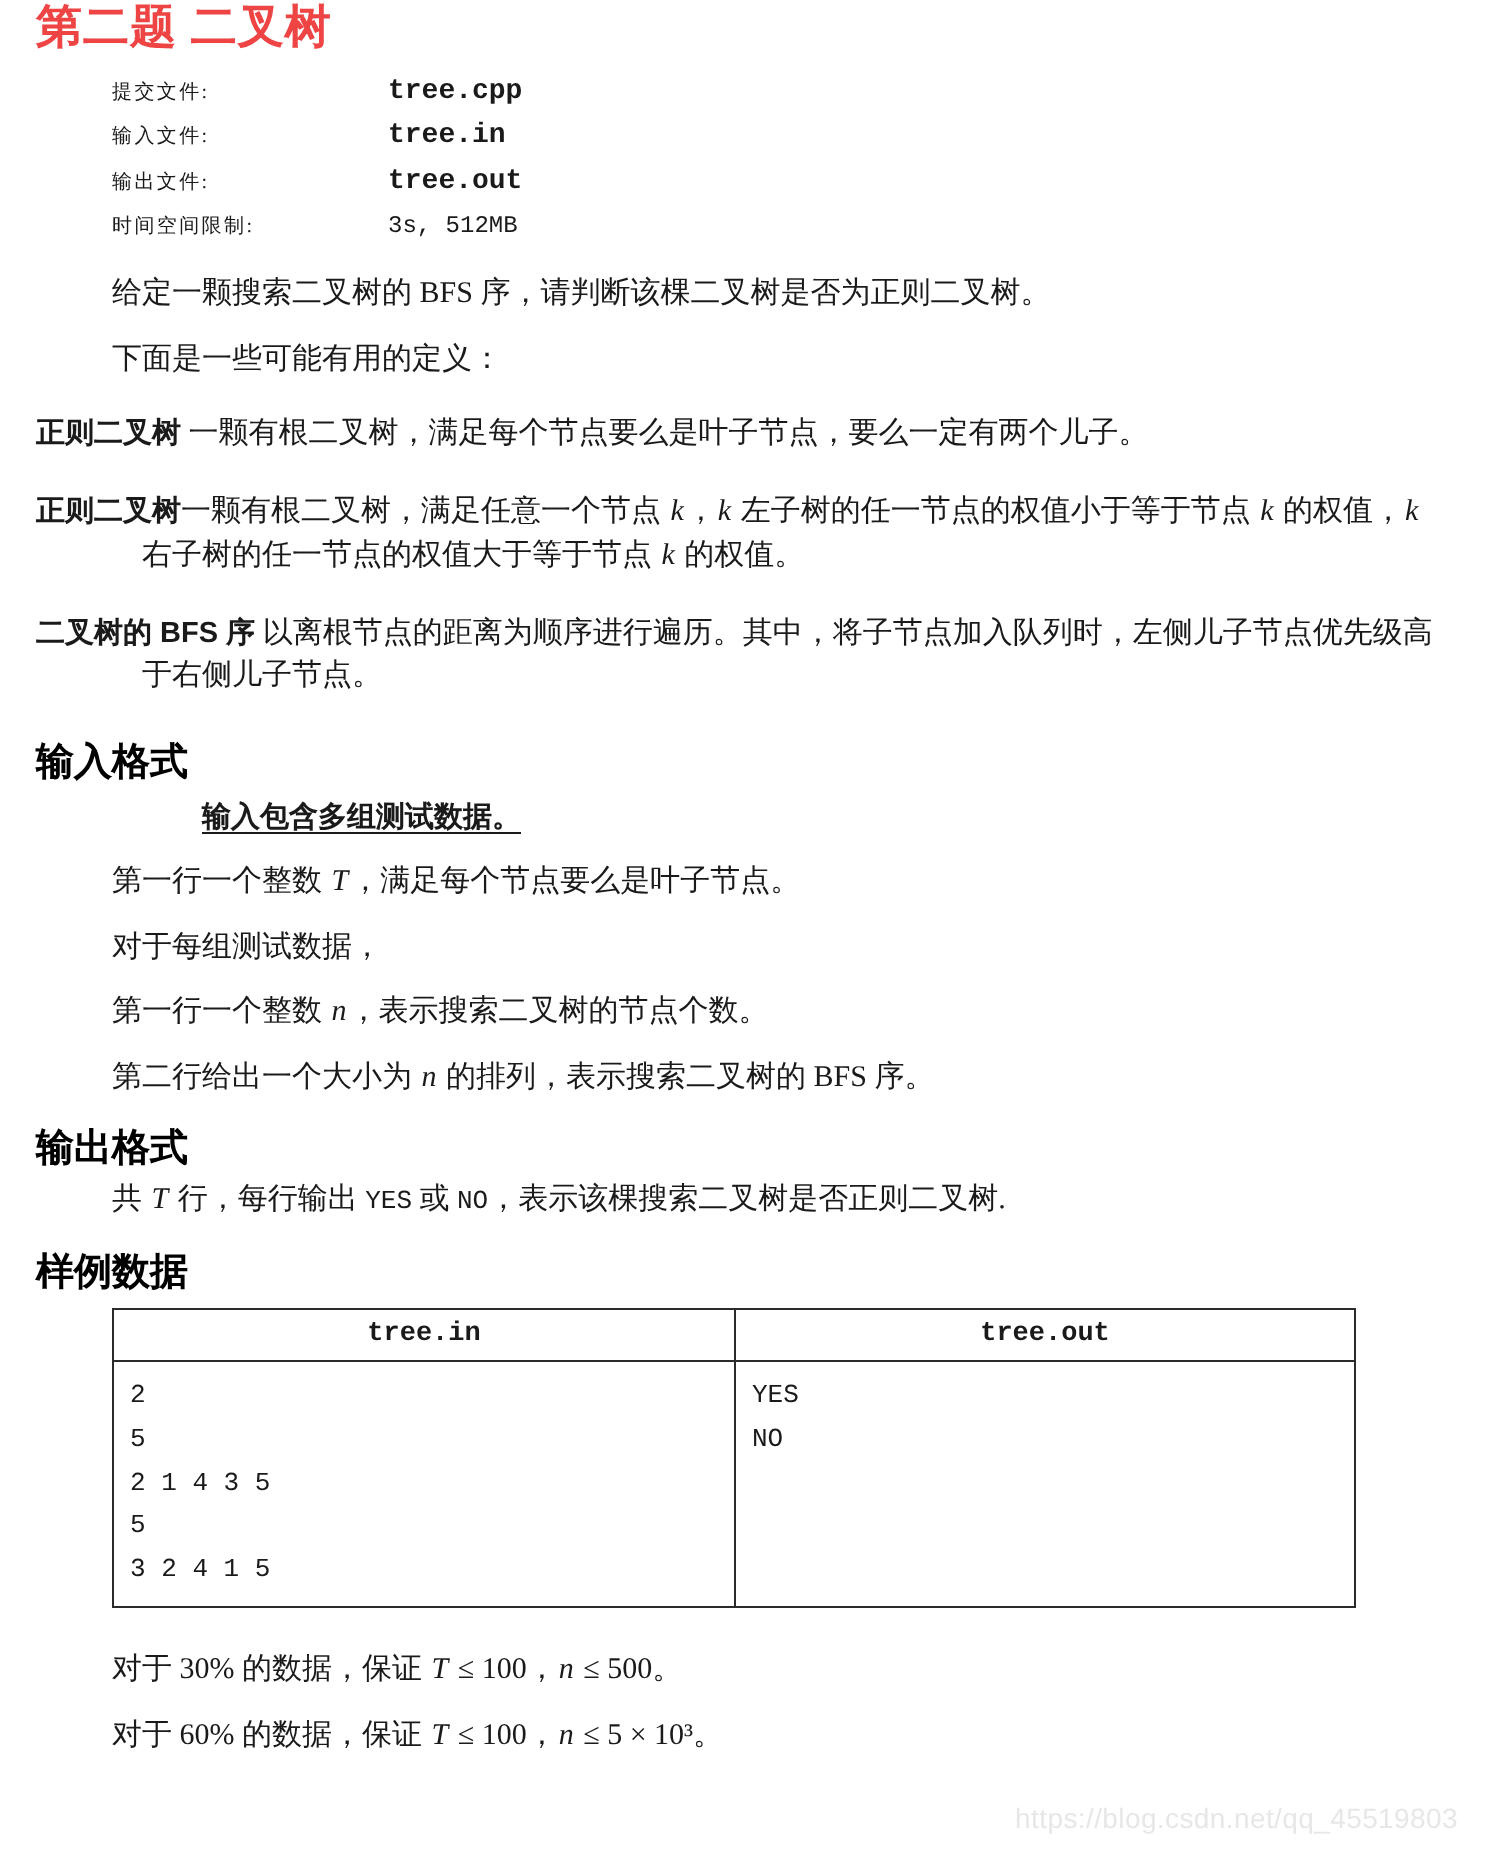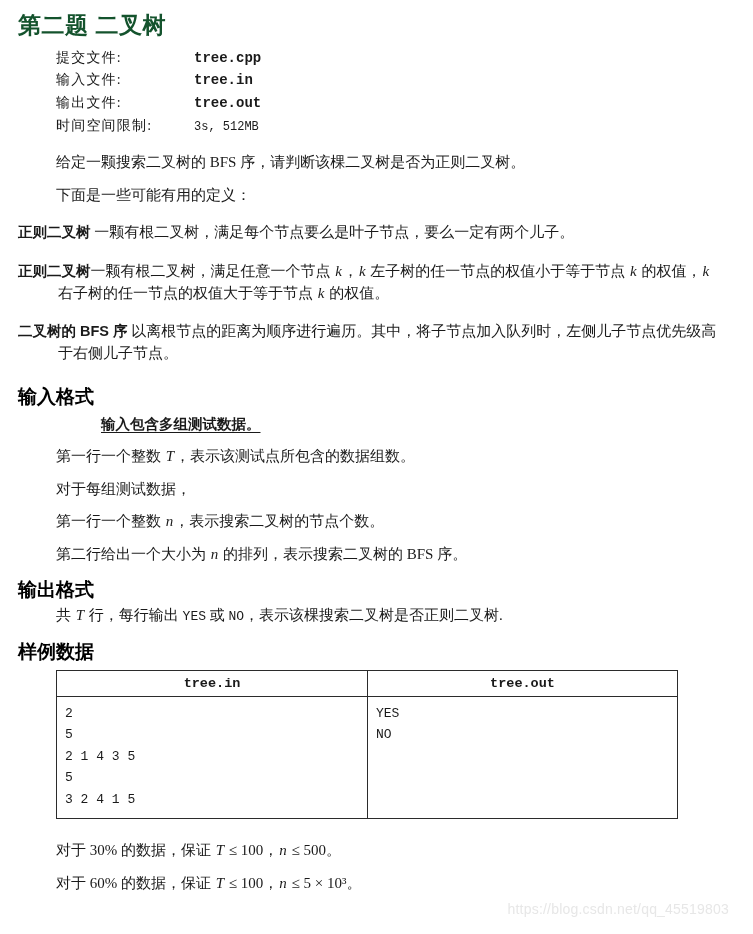--- a/index.html
+++ b/index.html
@@ -21,42 +21,42 @@
     height: 934px;
     overflow: hidden;
   }
 
   
   .doc-title {
     font-family: "Liberation Sans", "DejaVu Sans", sans-serif;
     font-weight: bold;
     font-size: 23px;
     letter-spacing: 0.5px;
-    margin: 12px 0 0 18px;
-    color: #14532d;
+    margin: 0 0 0 18px;
+    color: #ef4444;
     line-height: 1.2;
   }
   .sec-head {
     font-family: "Liberation Sans", "DejaVu Sans", sans-serif;
     font-weight: bold;
     font-size: 19px;
     color: #000;
     margin: 0 0 2px 18px;
     line-height: 1.25;
   }
 
   
   .fileinfo {
     margin: 9px 0 0 0;
     padding: 0;
     border-collapse: collapse;
   }
   .fileinfo td {
     padding: 0 0 4px 0;
-    font-size: 14px;
+    font-size: 10px;
     line-height: 1.35;
     vertical-align: baseline;
     white-space: nowrap;
   }
   .fileinfo td.lbl {
     padding-left: 56px;
     width: 138px;
     letter-spacing: 1.2px;
   }
   .fileinfo td.val {
@@ -86,21 +86,21 @@
     line-height: 1.45;
     white-space: nowrap;
   }
   .defline .term {
     font-family: "Liberation Sans", "DejaVu Sans", sans-serif;
     font-weight: bold;
     font-size: 14.5px;
   }
   .defline .cont {
     display: block;
-    margin-left: 40px;
+    margin-left: 53px;
     white-space: nowrap;
   }
   .mvar {
     font-style: italic;
     font-family: "Liberation Serif", "DejaVu Serif", serif;
     padding: 0 1px;
   }
   .mnum {
     font-family: "Liberation Serif", "DejaVu Serif", serif;
     text-align: center;
@@ -218,21 +218,21 @@
     <span class="term">二叉树的 BFS 序</span>
     <span>以离根节点的距离为顺序进行遍历。其中，将子节点加入队列时，左侧儿子节点优先级高</span>
     <span class="cont">于右侧儿子节点。</span>
   </div>
 
   <div class="sec-gap-1"></div>
   <h2 class="sec-head">输入格式</h2>
 
   <p class="para" style="padding-top:4px;"><span class="bold-cn uline">输入包含多组测试数据。</span></p>
 
-  <p class="para"><span>第一行一个整数 </span><span class="mvar">T</span><span>，表示该测试点所包含的数据组数。</span></p>
+  <p class="para"><span>第一行一个整数 </span><span class="mvar">T</span><span>，满足每个节点要么是叶子节点。</span></p>
 
   <p class="para">对于每组测试数据，</p>
 
   <p class="para"><span>第一行一个整数 </span><span class="mvar">n</span><span>，表示搜索二叉树的节点个数。</span></p>
 
   <p class="para"><span>第二行给出一个大小为 </span><span class="mvar">n</span><span> 的排列，表示搜索二叉树的 BFS 序。</span></p>
 
 
   <div class="sec-gap-2"></div>
   <h2 class="sec-head">输出格式</h2>

